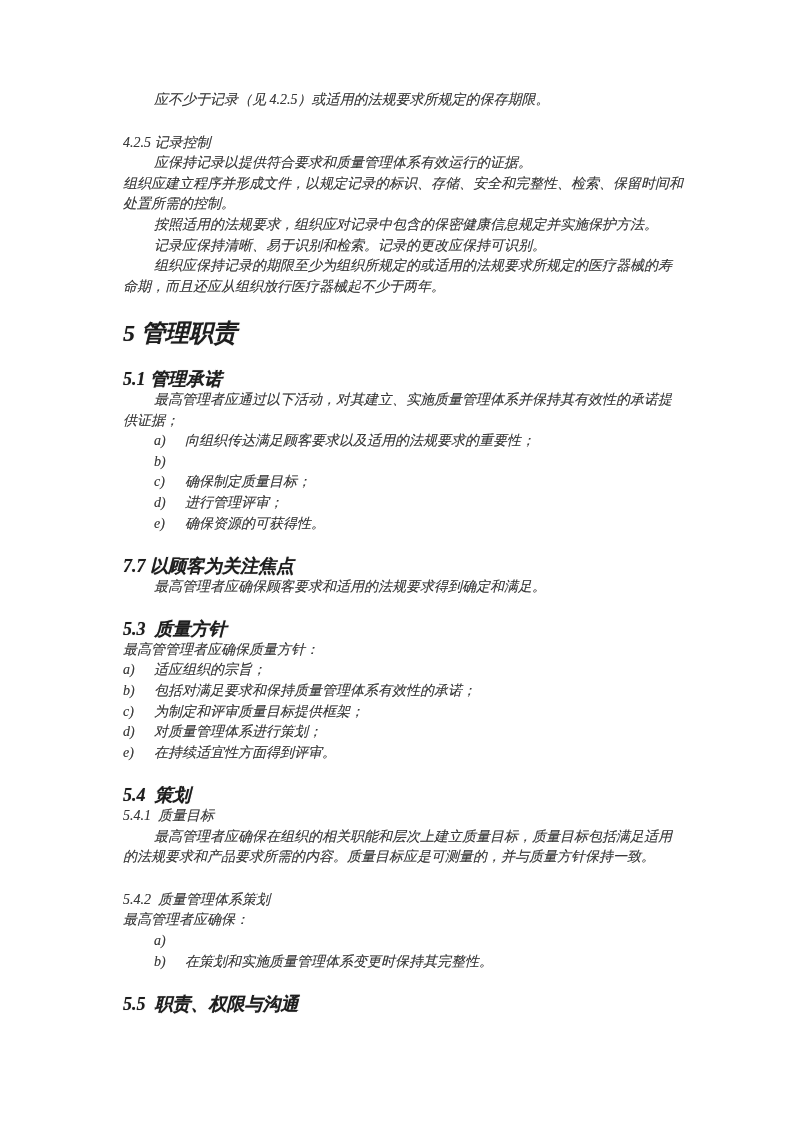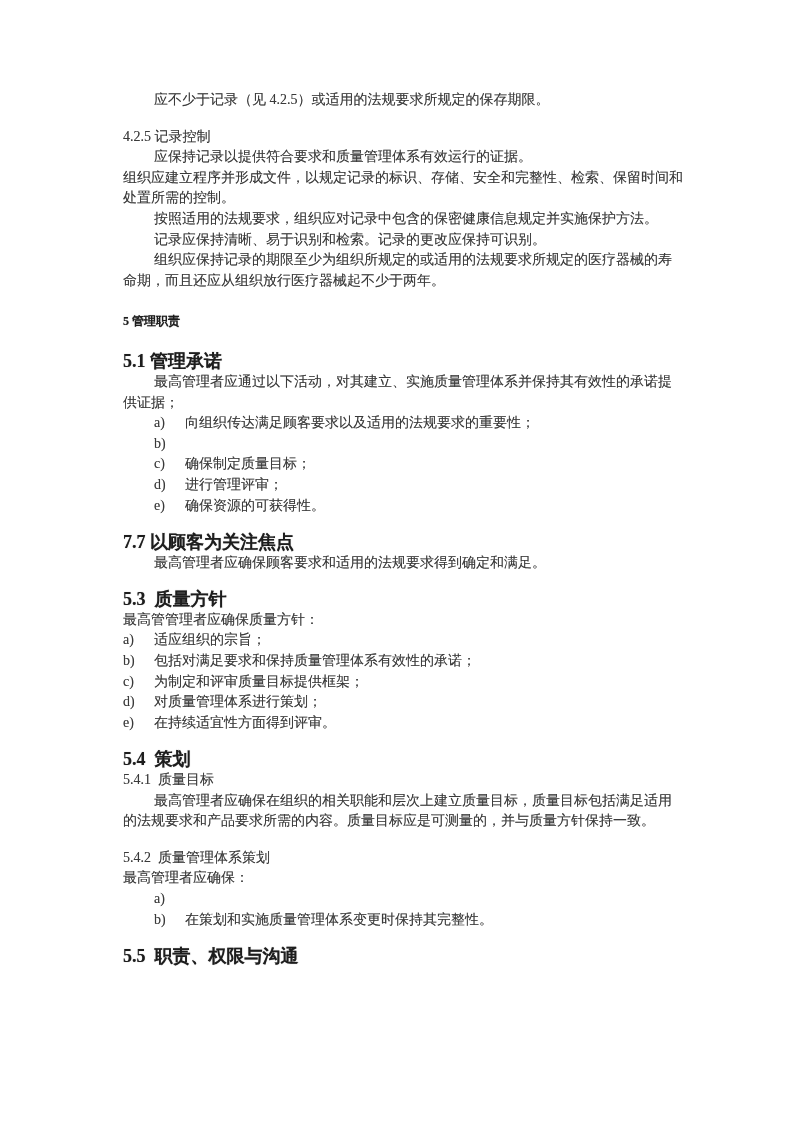--- a/index.html
+++ b/index.html
@@ -9,33 +9,34 @@
   }
   html,body{margin:0;padding:0;background:var(--bg);}
   .page{
     position:relative;
     width:794px;height:1123px;
     background:var(--bg);
     box-sizing:border-box;
     padding:90px 78px 0 123px;
     overflow:hidden;
     font-family:"Liberation Serif","DejaVu Serif",serif;
+    font-style:italic;
   }
   .b{
     font-size:14px;
     line-height:20.6px;
     color:var(--text);
     white-space:pre;
     text-shadow:0 0 .6px rgba(90,90,90,.55);
   }
   .indent{padding-left:31px;}
   .flush{padding-left:0;}
-  .gap{margin-top:16px;}
+  .gap{margin-top:22px;}
   .h1{
-    font-size:12px;line-height:28px;font-weight:bold;
+    font-size:24px;line-height:28px;font-weight:bold;
     color:var(--heading);text-shadow:0 0 .7px rgba(30,30,30,.6);
   }
   .h2{
     font-size:18px;font-weight:bold;
     color:var(--heading);text-shadow:0 0 .7px rgba(30,30,30,.6);
   }
   .h3{font-weight:normal;}
   .li{display:flex;}
   .li .lbl{flex:0 0 31px;width:31px;}
   .li .txt{flex:1 1 auto;}

